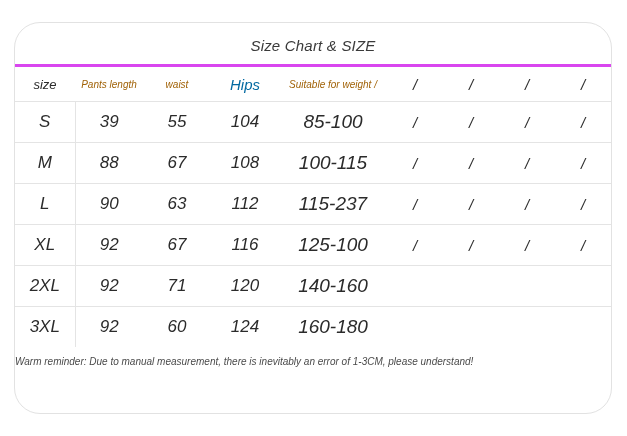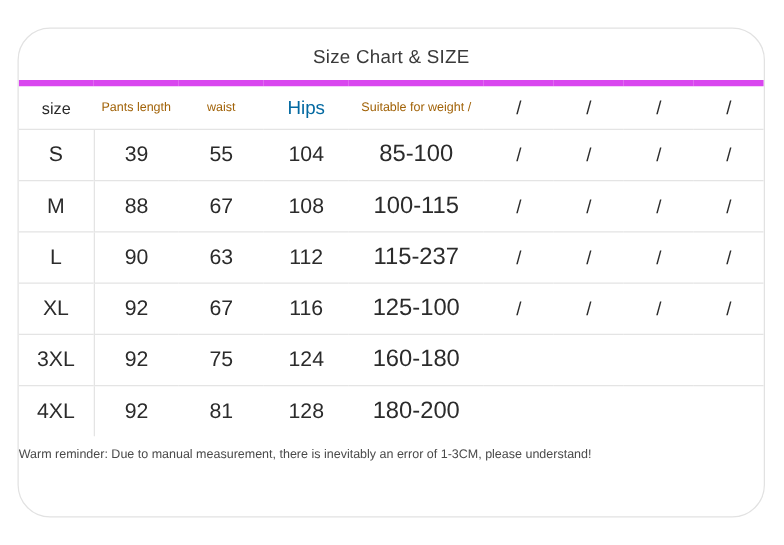--- a/index.html
+++ b/index.html
@@ -17,20 +17,21 @@
     position: absolute;
     left: 14px;
     top: 22px;
     width: 598px;
     height: 392px;
     background: #ffffff;
     border: 1px solid #e2e2e2;
     border-radius: 26px;
     box-sizing: border-box;
     overflow: hidden;
+    font-style: italic;
   }
   .title {
     text-align: center;
     font-size: 15px;
     color: #3a3a3a;
     padding-top: 14px;
     padding-bottom: 10px;
     letter-spacing: 0.2px;
   }
   table {
@@ -44,21 +45,21 @@
     font-weight: normal;
     padding: 0;
     height: 40px;
     vertical-align: middle;
     color: #2b2b2b;
   }
   .vline {
     border-left: 1px solid #e4e4e4;
   }
   thead th {
-    border-top: 5px solid #d946ef;
+    border-top: 3px solid #d946ef;
     height: 34px;
     font-size: 12.5px;
   }
   .hdr-blue {
     color: #a16207;
     font-size: 10px;
   }
   .hdr-dark {
     color: #0369a1;
     font-size: 15px;
@@ -170,39 +171,39 @@
         <td class="cell-num vline">92</td>
         <td class="cell-num">67</td>
         <td class="cell-num">116</td>
         <td class="cell-range">125-100</td>
         <td class="cell-slash">/</td>
         <td class="cell-slash">/</td>
         <td class="cell-slash">/</td>
         <td class="cell-slash">/</td>
       </tr>
       <tr>
+        <td class="cell-size">2XL</td>
+        <td class="cell-num vline">92</td>
+        <td class="cell-num">71</td>
+        <td class="cell-num">120</td>
+        <td class="cell-range">140-160</td>
+        <td class="cell-slash"></td>
+        <td class="cell-slash"></td>
+        <td class="cell-slash"></td>
+        <td class="cell-slash"></td>
+      </tr>
+      <tr>
         <td class="cell-size">3XL</td>
         <td class="cell-num vline">92</td>
-        <td class="cell-num">75</td>
+        <td class="cell-num">60</td>
         <td class="cell-num">124</td>
         <td class="cell-range">160-180</td>
         <td class="cell-slash"></td>
         <td class="cell-slash"></td>
         <td class="cell-slash"></td>
         <td class="cell-slash"></td>
       </tr>
-      <tr>
-        <td class="cell-size">4XL</td>
-        <td class="cell-num vline">92</td>
-        <td class="cell-num">81</td>
-        <td class="cell-num">128</td>
-        <td class="cell-range">180-200</td>
-        <td class="cell-slash"></td>
-        <td class="cell-slash"></td>
-        <td class="cell-slash"></td>
-        <td class="cell-slash"></td>
-      </tr>
     </tbody>
   </table>
 
   <div class="footer">Warm reminder: Due to manual measurement, there is inevitably an error of 1-3CM, please understand!</div>
 
 </div>
 
 </body></html>

